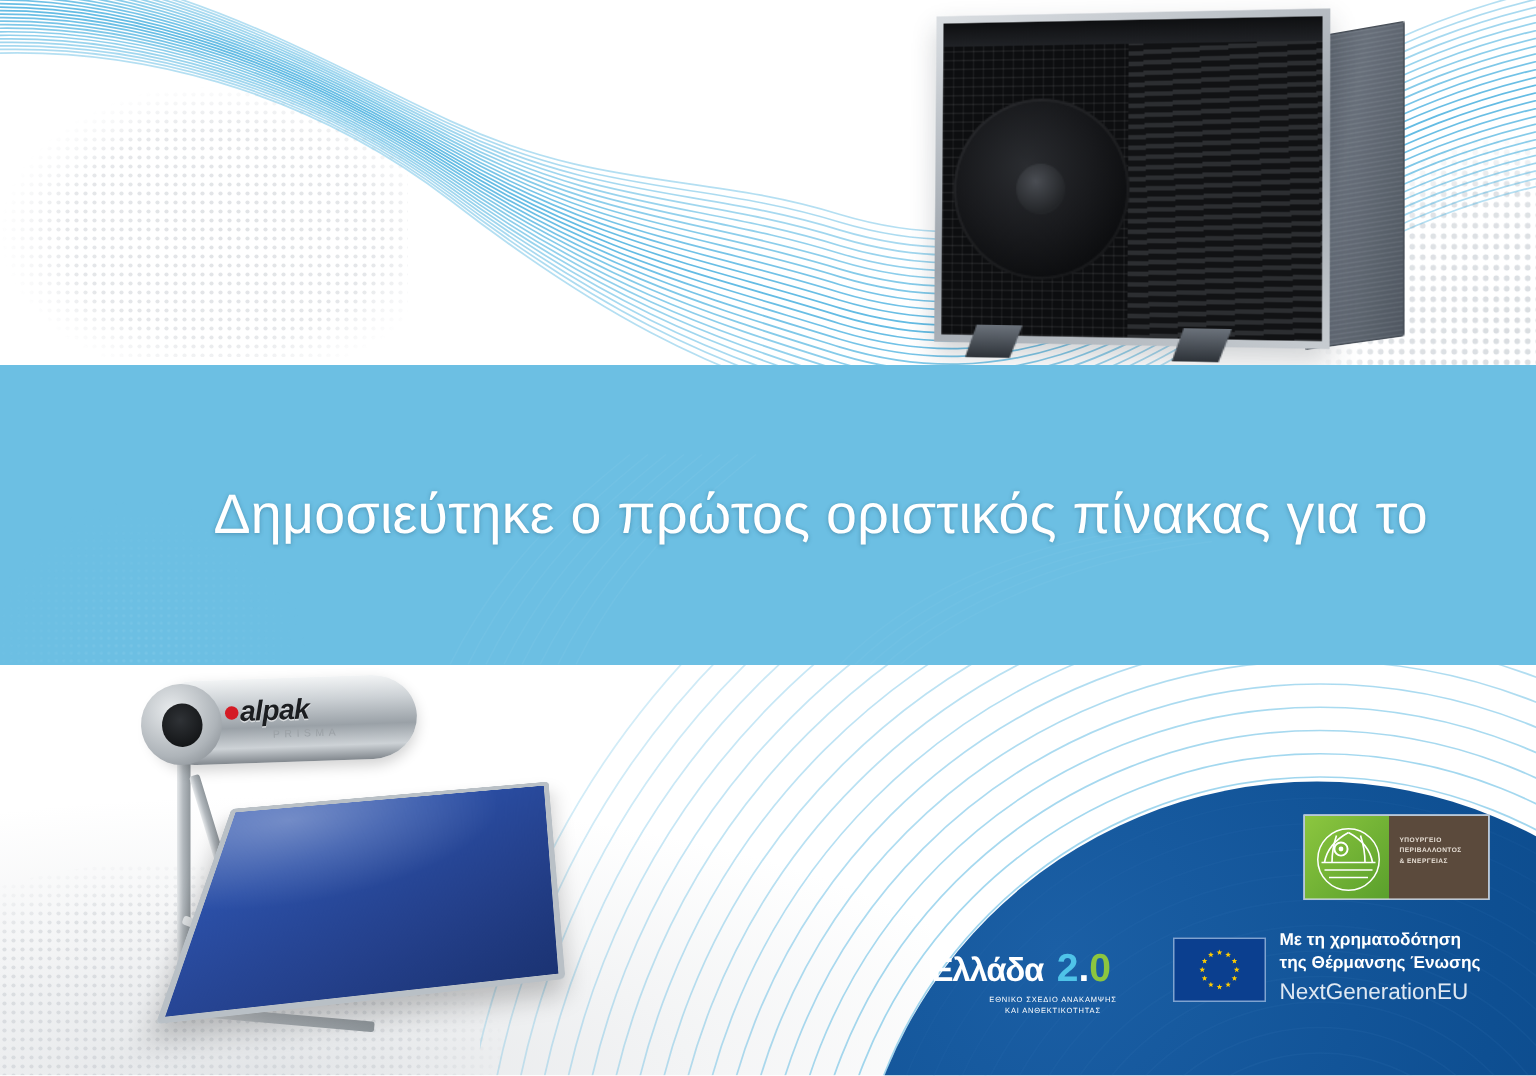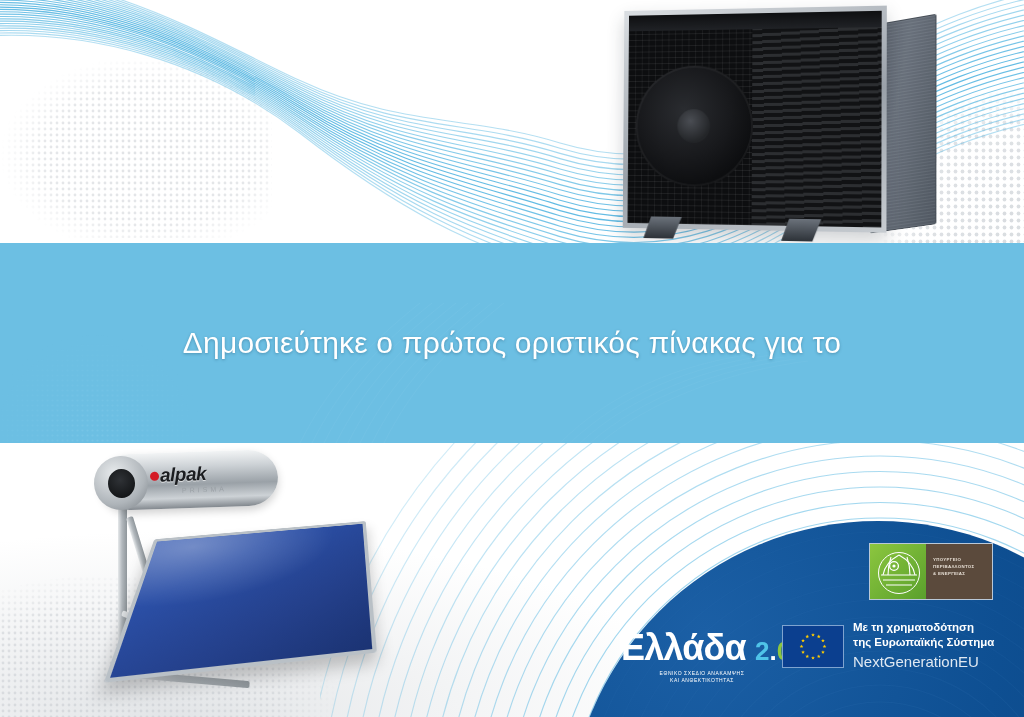--- a/index.html
+++ b/index.html
@@ -209,23 +209,23 @@
     justify-content: center;
   }
   #band-texture {
     position: absolute;
     inset: 0;
     opacity: 0.35;
   }
   #headline {
     position: relative;
     width: 880px;
-    text-align: center;
+    text-align: right;
     color: #ffffff;
-    font-size: 30px;
+    font-size: 37px;
     line-height: 1.58;
     font-weight: 400;
     letter-spacing: 0.2px;
     text-shadow: 0 1px 3px rgba(40,90,120,0.45);
   }
 
   
   #blue-circle {
     position: absolute;
     left: 568px; top: 521px;
@@ -268,21 +268,21 @@
     font-weight: bold;
   }
 
   #ellada-logo {
     position: absolute;
     left: 621px; top: 630px;
     width: 152px; height: 56px;
     color: #ffffff;
   }
   #el-word {
-    font-size: 36px;
+    font-size: 22px;
     font-weight: bold;
     letter-spacing: -0.8px;
     line-height: 1;
     display: inline-block;
   }
   #el-two { color: #4fc3e8; font-size: 26px; font-weight: bold; }
   #el-dot { color: #ffffff; font-size: 26px; font-weight: bold; }
   #el-zero { color: #8cc63f; font-size: 26px; font-weight: bold; }
   .el-sub {
     font-size: 5px;
@@ -678,18 +678,18 @@
             <polygon points="24.25,28.46 24.74,29.78 26.15,29.84 25.05,30.72 25.43,32.08 24.25,31.30 23.07,32.08 23.45,30.72 22.35,29.84 23.76,29.78"></polygon>
             <polygon points="20.04,24.25 20.53,25.57 21.94,25.63 20.84,26.51 21.22,27.87 20.04,27.09 18.87,27.87 19.24,26.51 18.14,25.63 19.55,25.57"></polygon>
             <polygon points="18.50,18.50 18.99,19.82 20.40,19.88 19.30,20.76 19.68,22.12 18.50,21.34 17.32,22.12 17.70,20.76 16.60,19.88 18.01,19.82"></polygon>
             <polygon points="20.04,12.75 20.53,14.07 21.94,14.13 20.84,15.01 21.22,16.37 20.04,15.59 18.87,16.37 19.24,15.01 18.14,14.13 19.55,14.07"></polygon>
             <polygon points="24.25,8.54 24.74,9.86 26.15,9.92 25.05,10.80 25.43,12.16 24.25,11.38 23.07,12.16 23.45,10.80 22.35,9.92 23.76,9.86"></polygon>
           </g>
       </svg>
     </div>
     <div>
       <div id="eu-text-1">Με τη χρηματοδότηση</div>
-      <div id="eu-text-2">της Ευρωπαϊκής Σύστημα</div>
+      <div id="eu-text-2">της Θέρμανσης Ένωσης</div>
       <div id="eu-text-3">NextGenerationEU</div>
     </div>
   </div>
 
 </div>
 
 </body></html>

